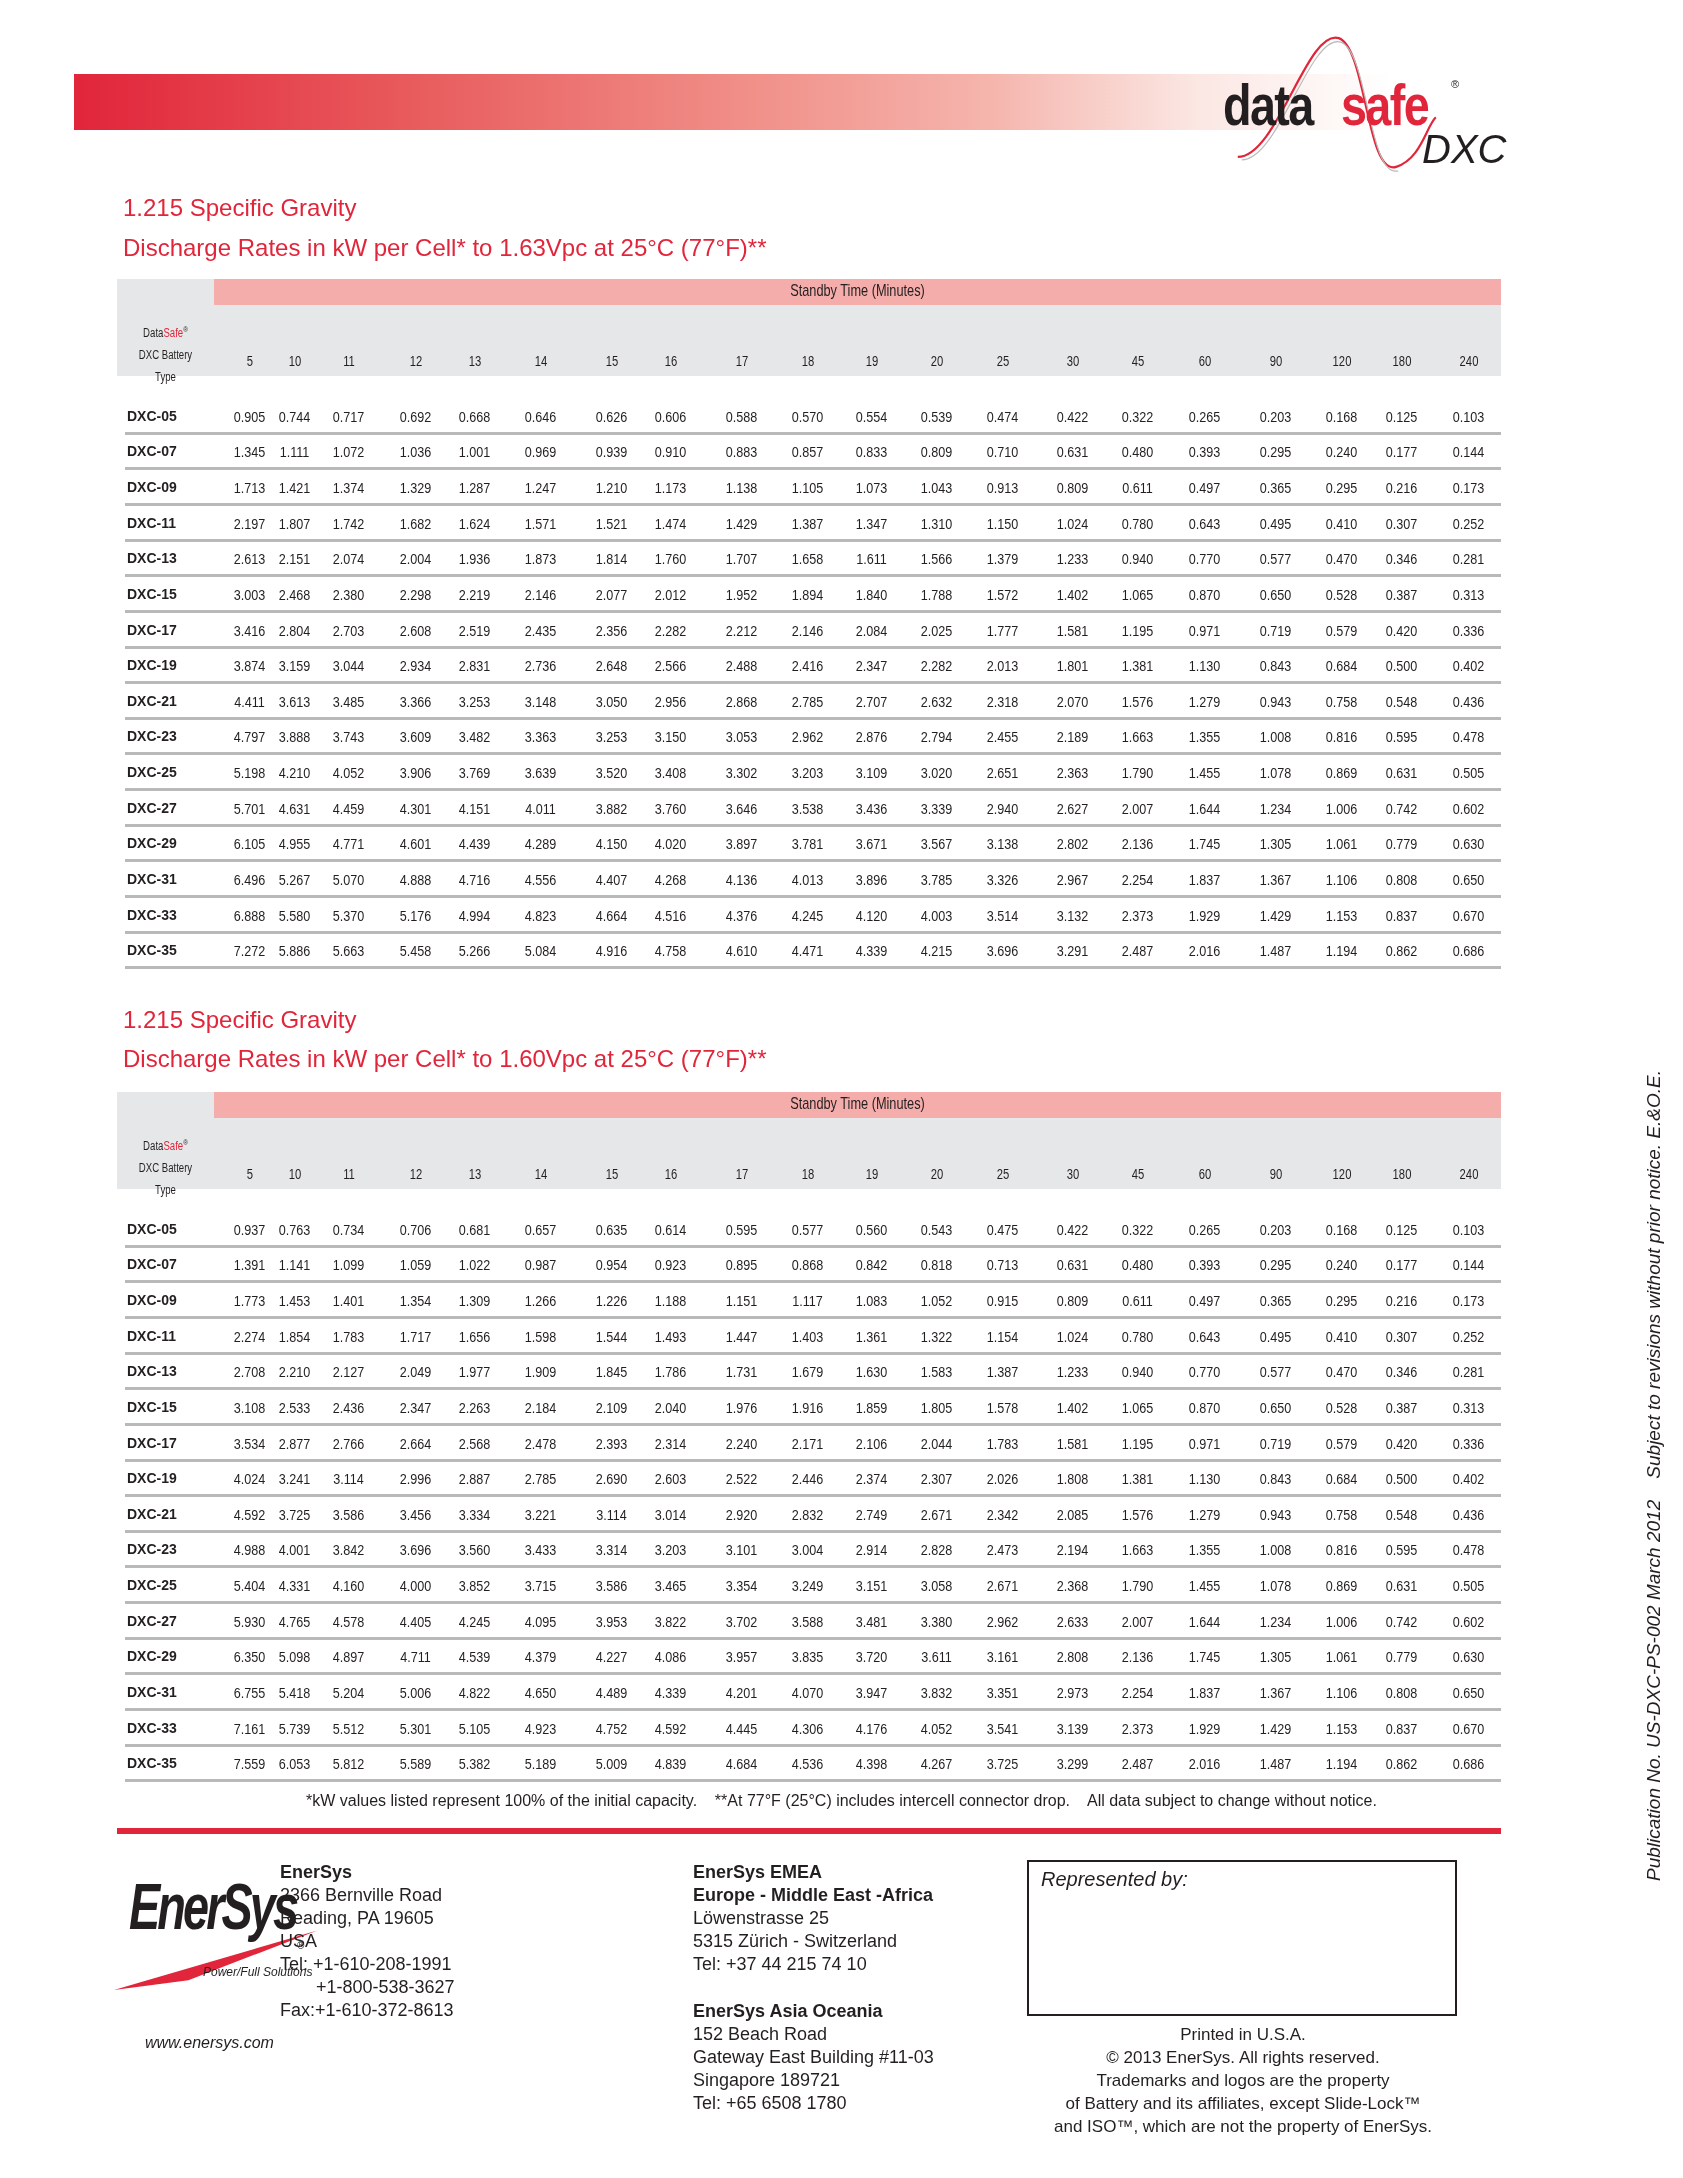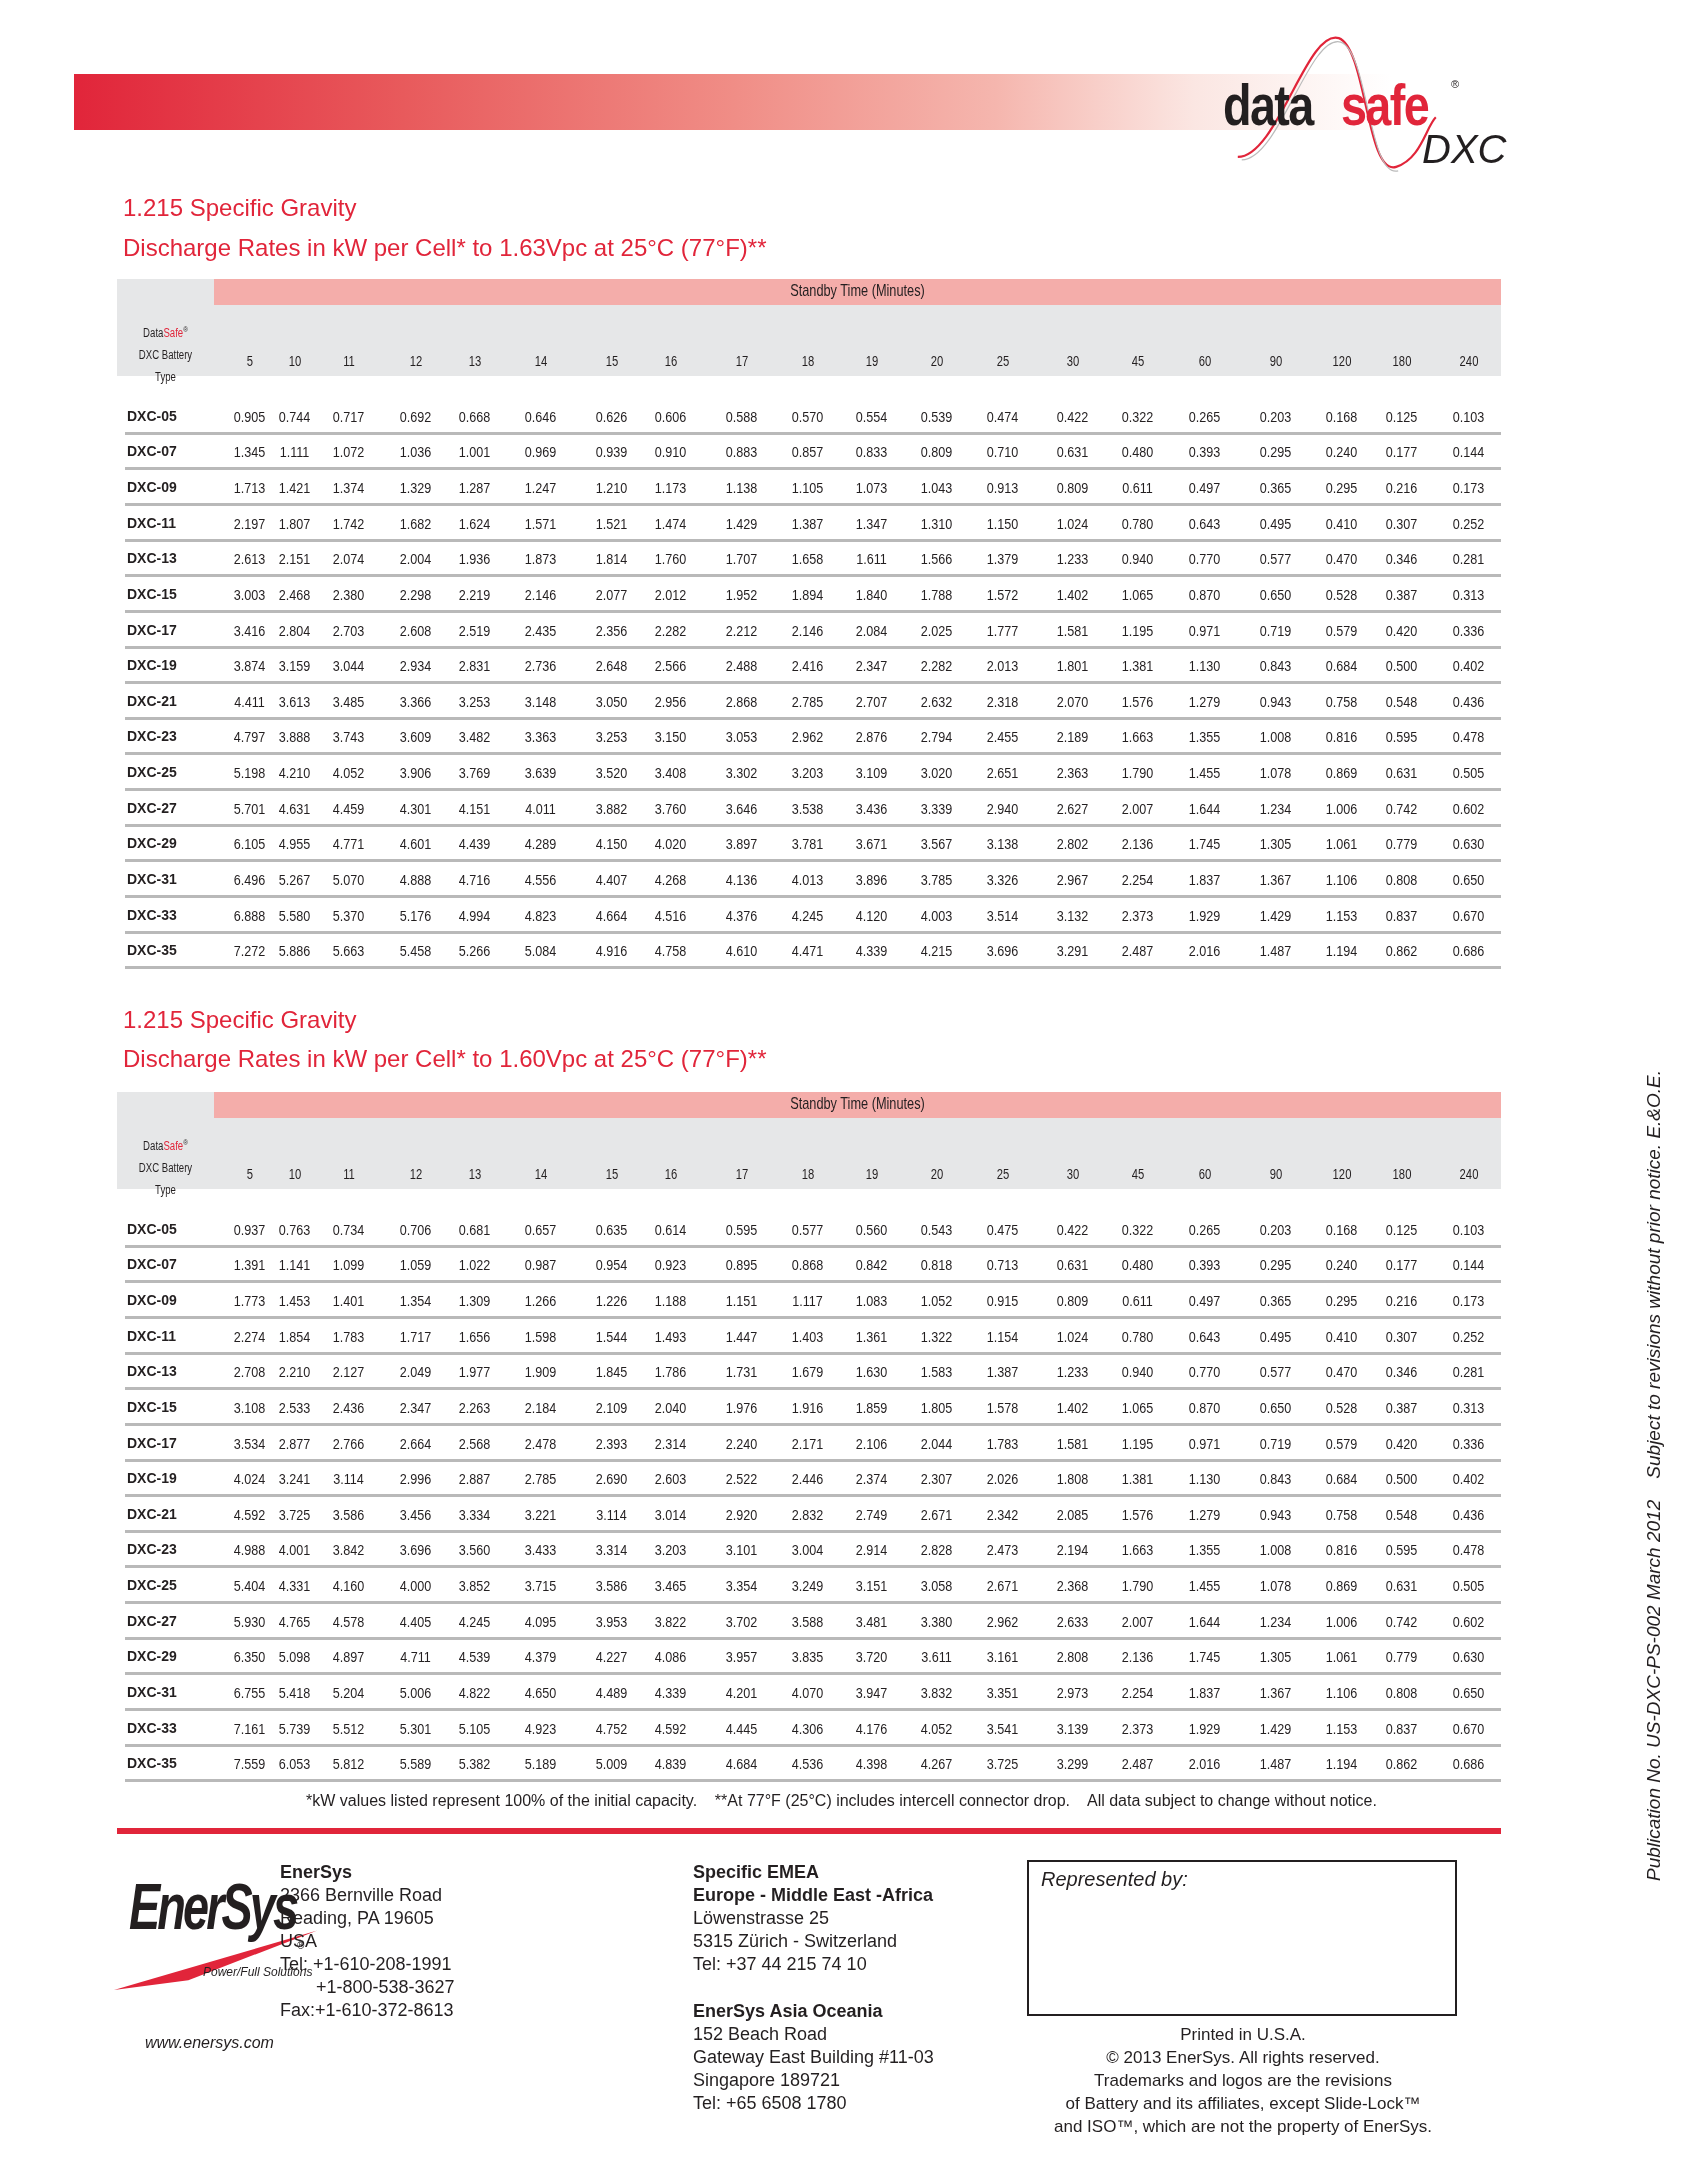--- a/index.html
+++ b/index.html
@@ -873,40 +873,40 @@
   <div class="b">EnerSys</div>
   <div>2366 Bernville Road</div>
   <div>Reading, PA 19605</div>
   <div>USA</div>
   <div>Tel: +1-610-208-1991</div>
   <div style="padding-left:36px;">       +1-800-538-3627</div>
   <div>Fax:+1-610-372-8613</div>
 </div>
 
 <div class="addr" style="left:693px; top:1861px;">
-  <div class="b">Specific EMEA</div>
+  <div class="b">EnerSys EMEA</div>
   <div class="b">Europe - Middle East -Africa</div>
   <div>Löwenstrasse 25</div>
   <div>5315 Zürich - Switzerland</div>
   <div>Tel: +37 44 215 74 10</div>
 </div>
 
 <div class="addr" style="left:693px; top:2000px;">
   <div class="b">EnerSys Asia Oceania</div>
   <div>152 Beach Road</div>
   <div>Gateway East Building #11-03</div>
   <div>Singapore 189721</div>
   <div>Tel: +65 6508 1780</div>
 </div>
 
 <div class="rep-box">
   <span>Represented by:</span>
 </div>
 <div class="legal">
   <div>Printed in U.S.A.</div>
   <div>© 2013 EnerSys. All rights reserved.</div>
-  <div>Trademarks and logos are the revisions</div>
+  <div>Trademarks and logos are the property</div>
   <div>of Battery and its affiliates, except Slide-Lock™</div>
   <div>and ISO™, which are not the property of EnerSys.</div>
 </div>
 
 <div class="side" style="white-space:pre;">Publication No. US-DXC-PS-002 March 2012    Subject to revisions without prior notice. E.&amp;O.E.</div>
 
 
 </body></html>

